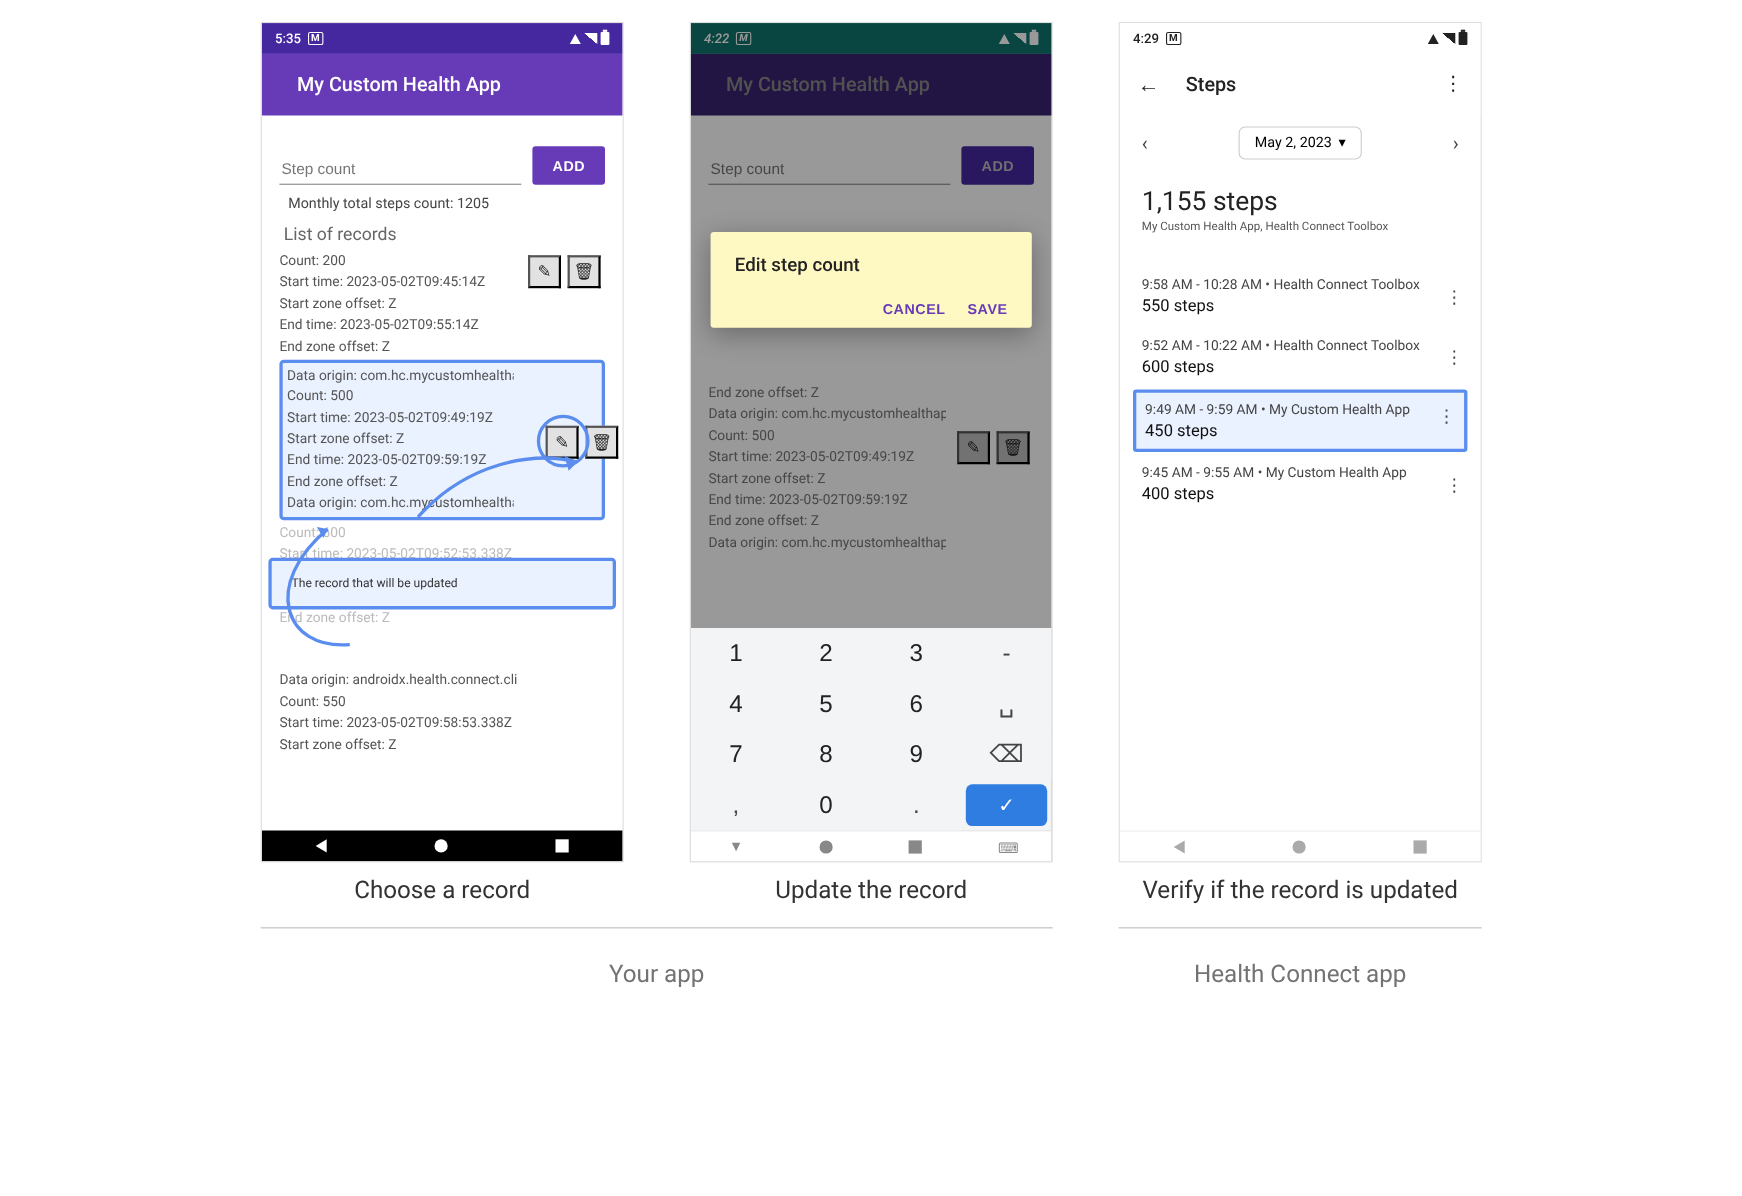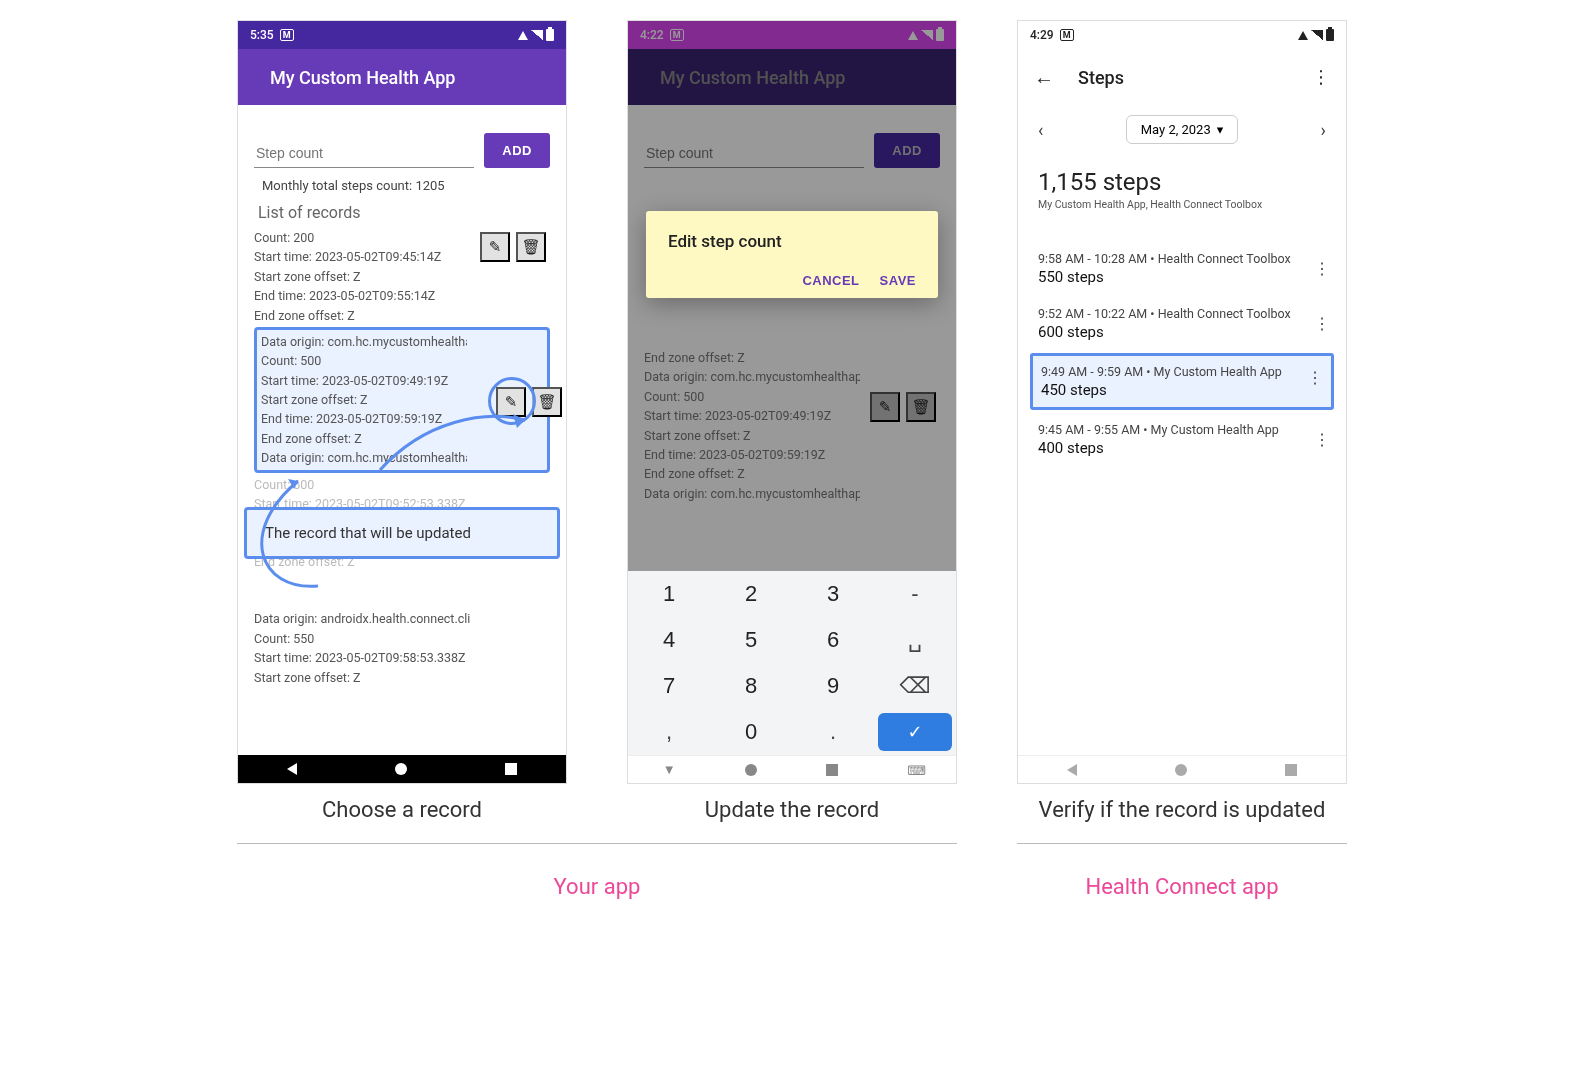--- a/index.html
+++ b/index.html
@@ -1,30 +1,30 @@
 <!DOCTYPE html>
 <html><head>
 <meta charset="utf-8">
 <style>
   * { box-sizing: border-box; margin: 0; padding: 0; }
   body { font-family: Roboto, "Helvetica Neue", Arial, sans-serif; background: #fff; padding: 20px; }
   .stage { display: flex; gap: 60px; justify-content: center; align-items: flex-start; position: relative; }
   .col { display: flex; flex-direction: column; align-items: center; }
   .phone { width: 330px; height: 764px; border: 1px solid #ddd; background: #fff; position: relative; overflow: hidden; }
   .caption { font-size: 22px; color: #333; margin-top: 12px; text-align: center; max-width: 330px; line-height: 1.3; }
-  .sub { margin-top: 30px; color: #ec4899; font-size: 22px; text-align: center; }
+  .sub { margin-top: 30px; color: #737373; font-size: 22px; text-align: center; }
   .sub-row { display: flex; gap: 60px; justify-content: center; margin-top: 0; }
   .sub-left { flex: 0 0 720px; }
   .sub-right { flex: 0 0 330px; }
   hr.divider { border: none; border-top: 1px solid #bbb; margin: 18px 0 8px; width: 100%; }
 
   
   .status { height: 28px; display: flex; align-items: center; justify-content: space-between; padding: 0 12px; font-size: 12px; font-weight: 500; }
   .status.purple { background: #4527a0; color: #fff; }
-  .status.purple.dim { background: #d946ef; }
+  .status.purple.dim { background: #0f766e; font-style: italic; }
   .status.light { background: #fff; color: #222; }
   .status .right { display: flex; gap: 3px; align-items: center; }
   .tri { width:0; height:0; border-left:5px solid transparent; border-right:5px solid transparent; border-bottom:9px solid currentColor; }
   .sig { display:inline-block; width:12px; height:10px; background: linear-gradient(to top right, transparent 49%, currentColor 50%); }
   .batt { display:inline-block; width:8px; height:12px; background: currentColor; border-radius:1px; position:relative; }
   .batt::before { content:""; position:absolute; top:-2px; left:2px; width:4px; height:2px; background:currentColor; }
   .m-icon { font-weight:bold; border:1px solid currentColor; padding:0 2px; font-size:9px; border-radius:2px; }
 
   
   .appbar { height: 56px; display:flex; align-items:center; padding: 0 16px; font-size: 18px; font-weight: 500; }
@@ -41,21 +41,21 @@
   .btn-add { background:#673ab7; color:#fff; border:none; padding:10px 18px; font-size:13px; font-weight:600; border-radius:3px; letter-spacing:0.5px; }
   .btn-add.dim { background:#4527a0; color:#bbb; }
   .monthly { margin: 10px 8px; }
   .list-h { font-size:16px; color:#666; margin: 6px 0 6px 4px; }
   .rec { font-size: 12.5px; color:#555; line-height:1.55; position:relative; padding-right:80px; }
   .rec .line { white-space:nowrap; overflow:hidden; text-overflow:clip; }
   .icn-btn { position:absolute; top:4px; width:30px; height:30px; background:#e2e2e2; display:flex; align-items:center; justify-content:center; font-size:15px; color:#222; }
   .icn-btn.edit { right:40px; }
   .icn-btn.del { right:4px; }
   .hl-box { border:3px solid #5b8def; border-radius:4px; background:#eaf1ff; }
-  .annot { position:absolute; border:3px solid #5b8def; background:#eaf1ff; border-radius:4px; padding:14px 18px; font-size:15px; color:#333; z-index:5; }
+  .annot { position:absolute; border:3px solid #5b8def; background:#eaf1ff; border-radius:4px; padding:14px 18px; font-size:11px; color:#333; z-index:5; }
   .edit-circle { position:absolute; width:48px; height:48px; border:3px solid #5b8def; border-radius:50%; background:rgba(234,241,255,0.6); z-index:4; }
 
   
   .scrim { position:absolute; inset:0; background:rgba(0,0,0,0.40); }
   .dialog { position:absolute; left:18px; right:18px; top:190px; background:#fef9c3; border-radius:3px; padding:20px 22px 10px; box-shadow:0 6px 24px rgba(0,0,0,0.3); z-index:6; }
   .dialog h3 { font-size:17px; font-weight:500; color:#222; margin-bottom:18px; }
   .dialog input { width:100%; border:none; border-bottom:2px solid #1de9b6; font-size:16px; padding:6px 2px; color:#222; outline:none; }
   .dialog .acts { display:flex; justify-content:flex-end; gap:20px; margin-top:22px; }
   .dialog .acts button { background:none; border:none; color:#673ab7; font-weight:600; font-size:13px; letter-spacing:0.5px; }
 

